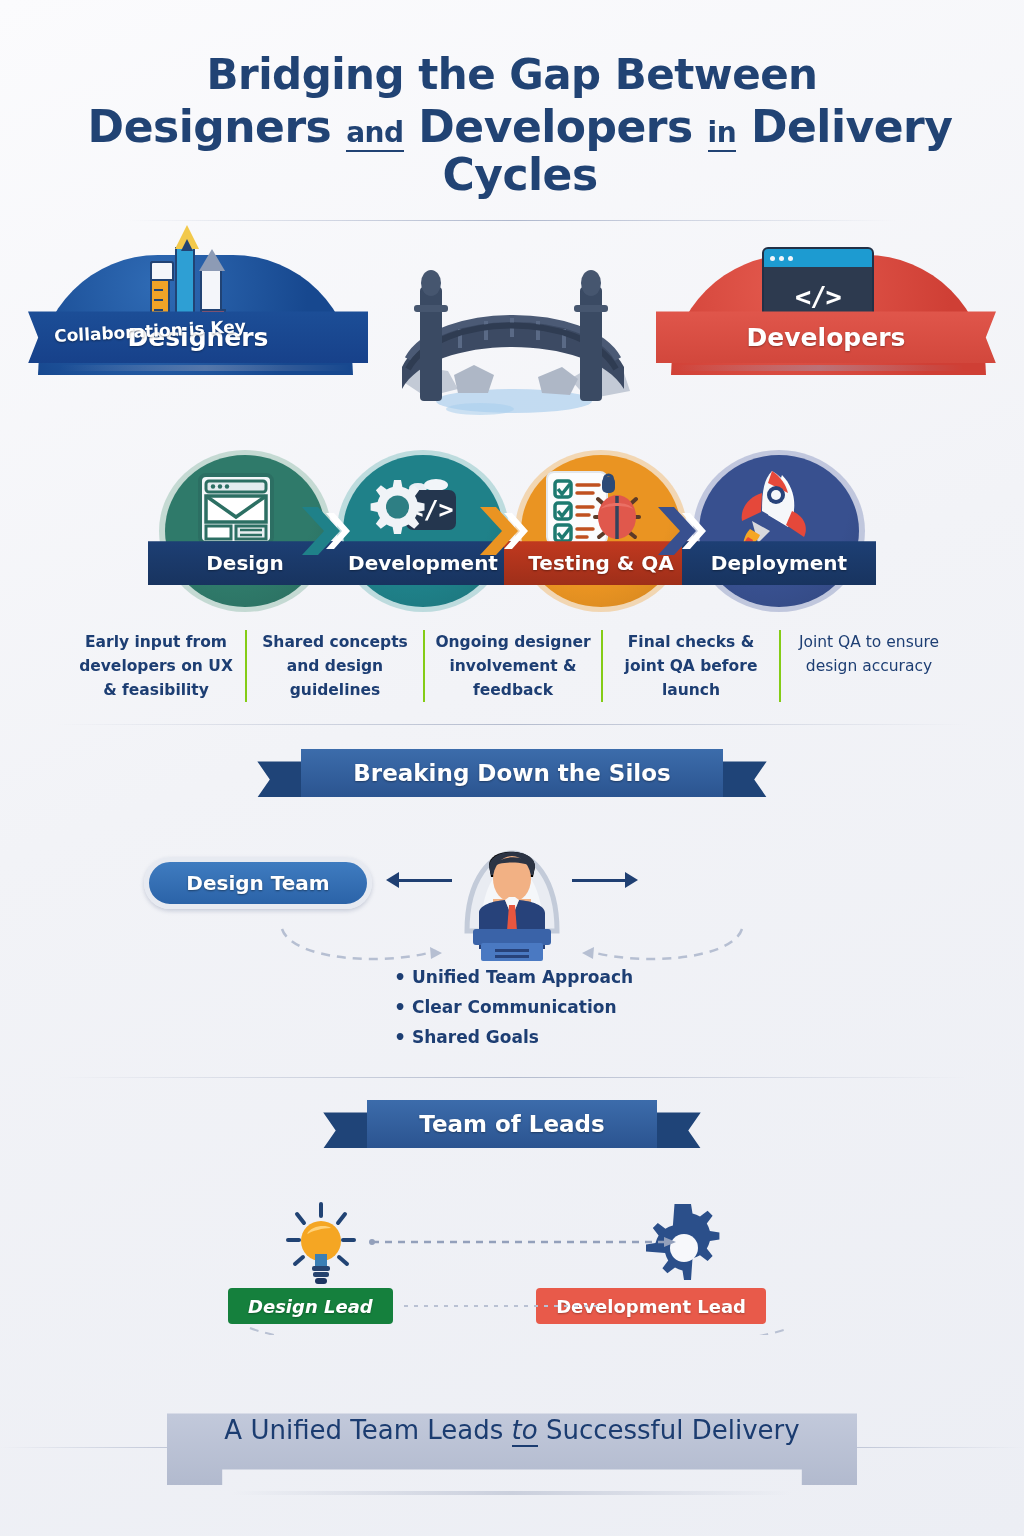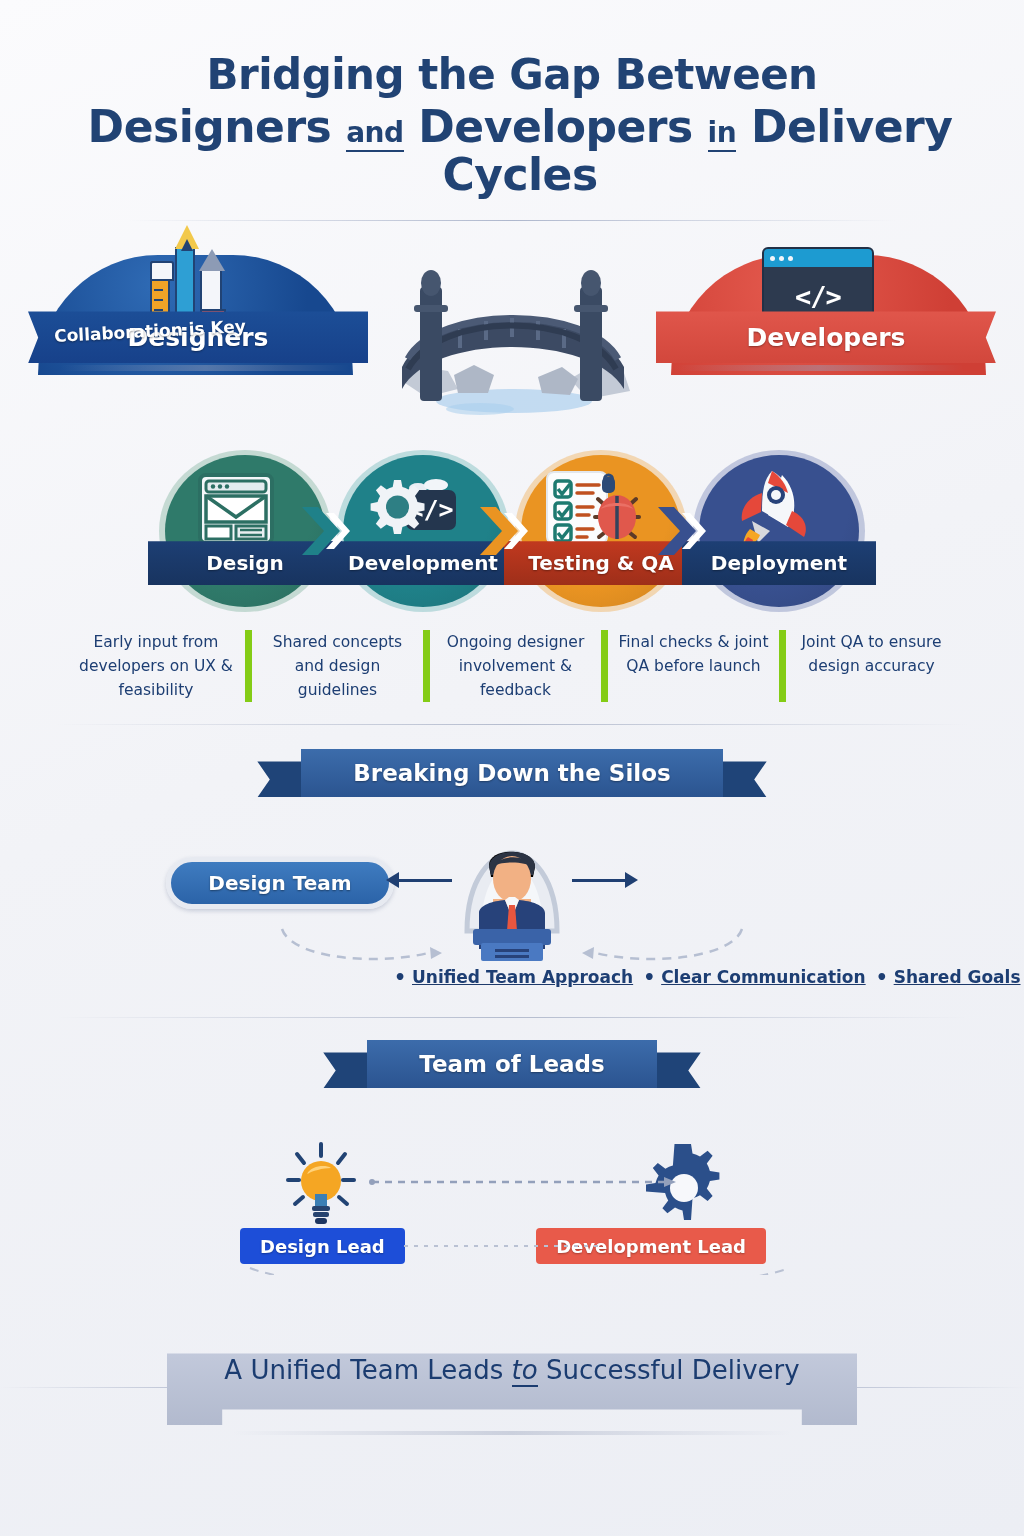--- a/index.html
+++ b/index.html
@@ -107,22 +107,22 @@
   }
   .chev { position: absolute; right: -24px; top: 46px; z-index: 6; }
 
   
   .descs { display: flex; justify-content: center; margin-top: 10px; }
   .desc {
     width: 178px; padding: 0 8px; text-align: center;
     font-family: "DejaVu Sans", sans-serif; font-size: 15.5px; line-height: 1.55;
     color: #1d3e73;
   }
-  .desc.bold { font-weight: normal; }
-  .desc + .desc { border-left: 7px solid #84cc16; }
+  .desc.bold { font-weight: bold; }
+  .desc + .desc { border-left: 2px solid #84cc16; }
 
   .section-rule { width: 912px; height: 1px; margin: 22px auto 0;
     background: linear-gradient(to right, rgba(170,178,198,0), rgba(165,174,196,.8), rgba(170,178,198,0)); }
 
   
   .ribbon-wrap { position: relative; display: flex; justify-content: center; margin-top: 24px; border-radius: 17px; }
   .ribbon { position: relative; }
   .ribbon .main {
     background: linear-gradient(#3c6cab, #2b5490);
     color: #fff; font-family: "DejaVu Sans", sans-serif; font-weight: bold;
@@ -135,47 +135,47 @@
 
   
   .silos { position: relative; height: 150px; margin-top: 16px; }
   .pill {
     position: absolute; top: 44px; height: 52px; border-radius: 28px;
     display: flex; align-items: center; justify-content: center;
     color: #fff; font-family: "DejaVu Sans", sans-serif; font-weight: bold; font-size: 20px;
     text-shadow: 0 1px 2px rgba(0,0,0,.4);
     border: 5px solid #e7eaf1; box-shadow: 0 2px 4px rgba(90,105,140,.28);
   }
-  .pill.design { left: 166px; width: 228px; background: linear-gradient(#3f7cc0,#2b63a8); justify-content: center; }
+  .pill.design { left: 144px; width: 228px; background: linear-gradient(#3f7cc0,#2b63a8); justify-content: center; }
   .pill.dev    { right: 158px; width: 250px; background: linear-gradient(#2d4f8e,#213d74); }
 
   .speaker { position: absolute; left: 50%; transform: translateX(-50%); top: 18px; width: 150px; height: 120px; }
 
   .arrow-line { position: absolute; top: 66px; height: 3px; background: #1f3f72; }
   .arrow-line.l { left: 392px; width: 60px; }
   .arrow-line.r { right: 392px; width: 60px; }
   .arrow-head { position: absolute; top: 59px; width: 0; height: 0; border-top: 8px solid transparent; border-bottom: 8px solid transparent; }
   .arrow-head.l { left: 386px; border-right: 13px solid #1f3f72; }
   .arrow-head.r { right: 386px; border-left: 13px solid #1f3f72; }
 
-  .bullets { margin-top: 4px; display: flex; align-items: flex-start;
-    padding-left: 394px; gap: 10px; text-decoration: underline; }
+  .bullets { margin-top: 4px; display: flex; flex-direction: column; align-items: flex-start;
+    padding-left: 394px; gap: 10px; }
   .bullets li { list-style: none; font-family: "DejaVu Sans", sans-serif; font-weight: bold;
     font-size: 17px; color: #1d3e73; position: relative; padding-left: 18px; }
   .bullets li::before { content:"\2022"; position:absolute; left:0; top:-1px; font-size:19px; }
 
   
   .leads { position: relative; height: 175px; margin-top: 12px; }
   .lead-box {
     position: absolute; top: 128px; height: 36px; padding: 0 20px; border-radius: 4px;
     display: flex; align-items: center; justify-content: center;
     color: #fff; font-family: "DejaVu Sans", sans-serif; font-weight: bold; font-size: 18px;
     text-shadow: 0 1px 2px rgba(0,0,0,.3);
   }
-  .lead-box.design { left: 240px; background: #1d4ed8; }
+  .lead-box.design { left: 228px; background: #15803d; font-style: italic; }
   .lead-box.dev    { right: 258px; background: #e85a4a; }
 
   .bulb { position: absolute; left: 285px; top: 42px; width: 72px; height: 80px; }
   .gear-big { position: absolute; right: 300px; top: 42px; width: 80px; height: 80px; }
 
   
   .footer { position: relative; margin-top: 60px; height: 120px; }
   .foot-rule { position: absolute; top: 52px; height: 1px; width: 330px;
     background: linear-gradient(to right, rgba(150,160,185,0), rgba(140,152,182,.9)); left: 0; }
   .foot-rule.r { left: auto; right: 0; background: linear-gradient(to left, rgba(150,160,185,0), rgba(140,152,182,.9)); }

